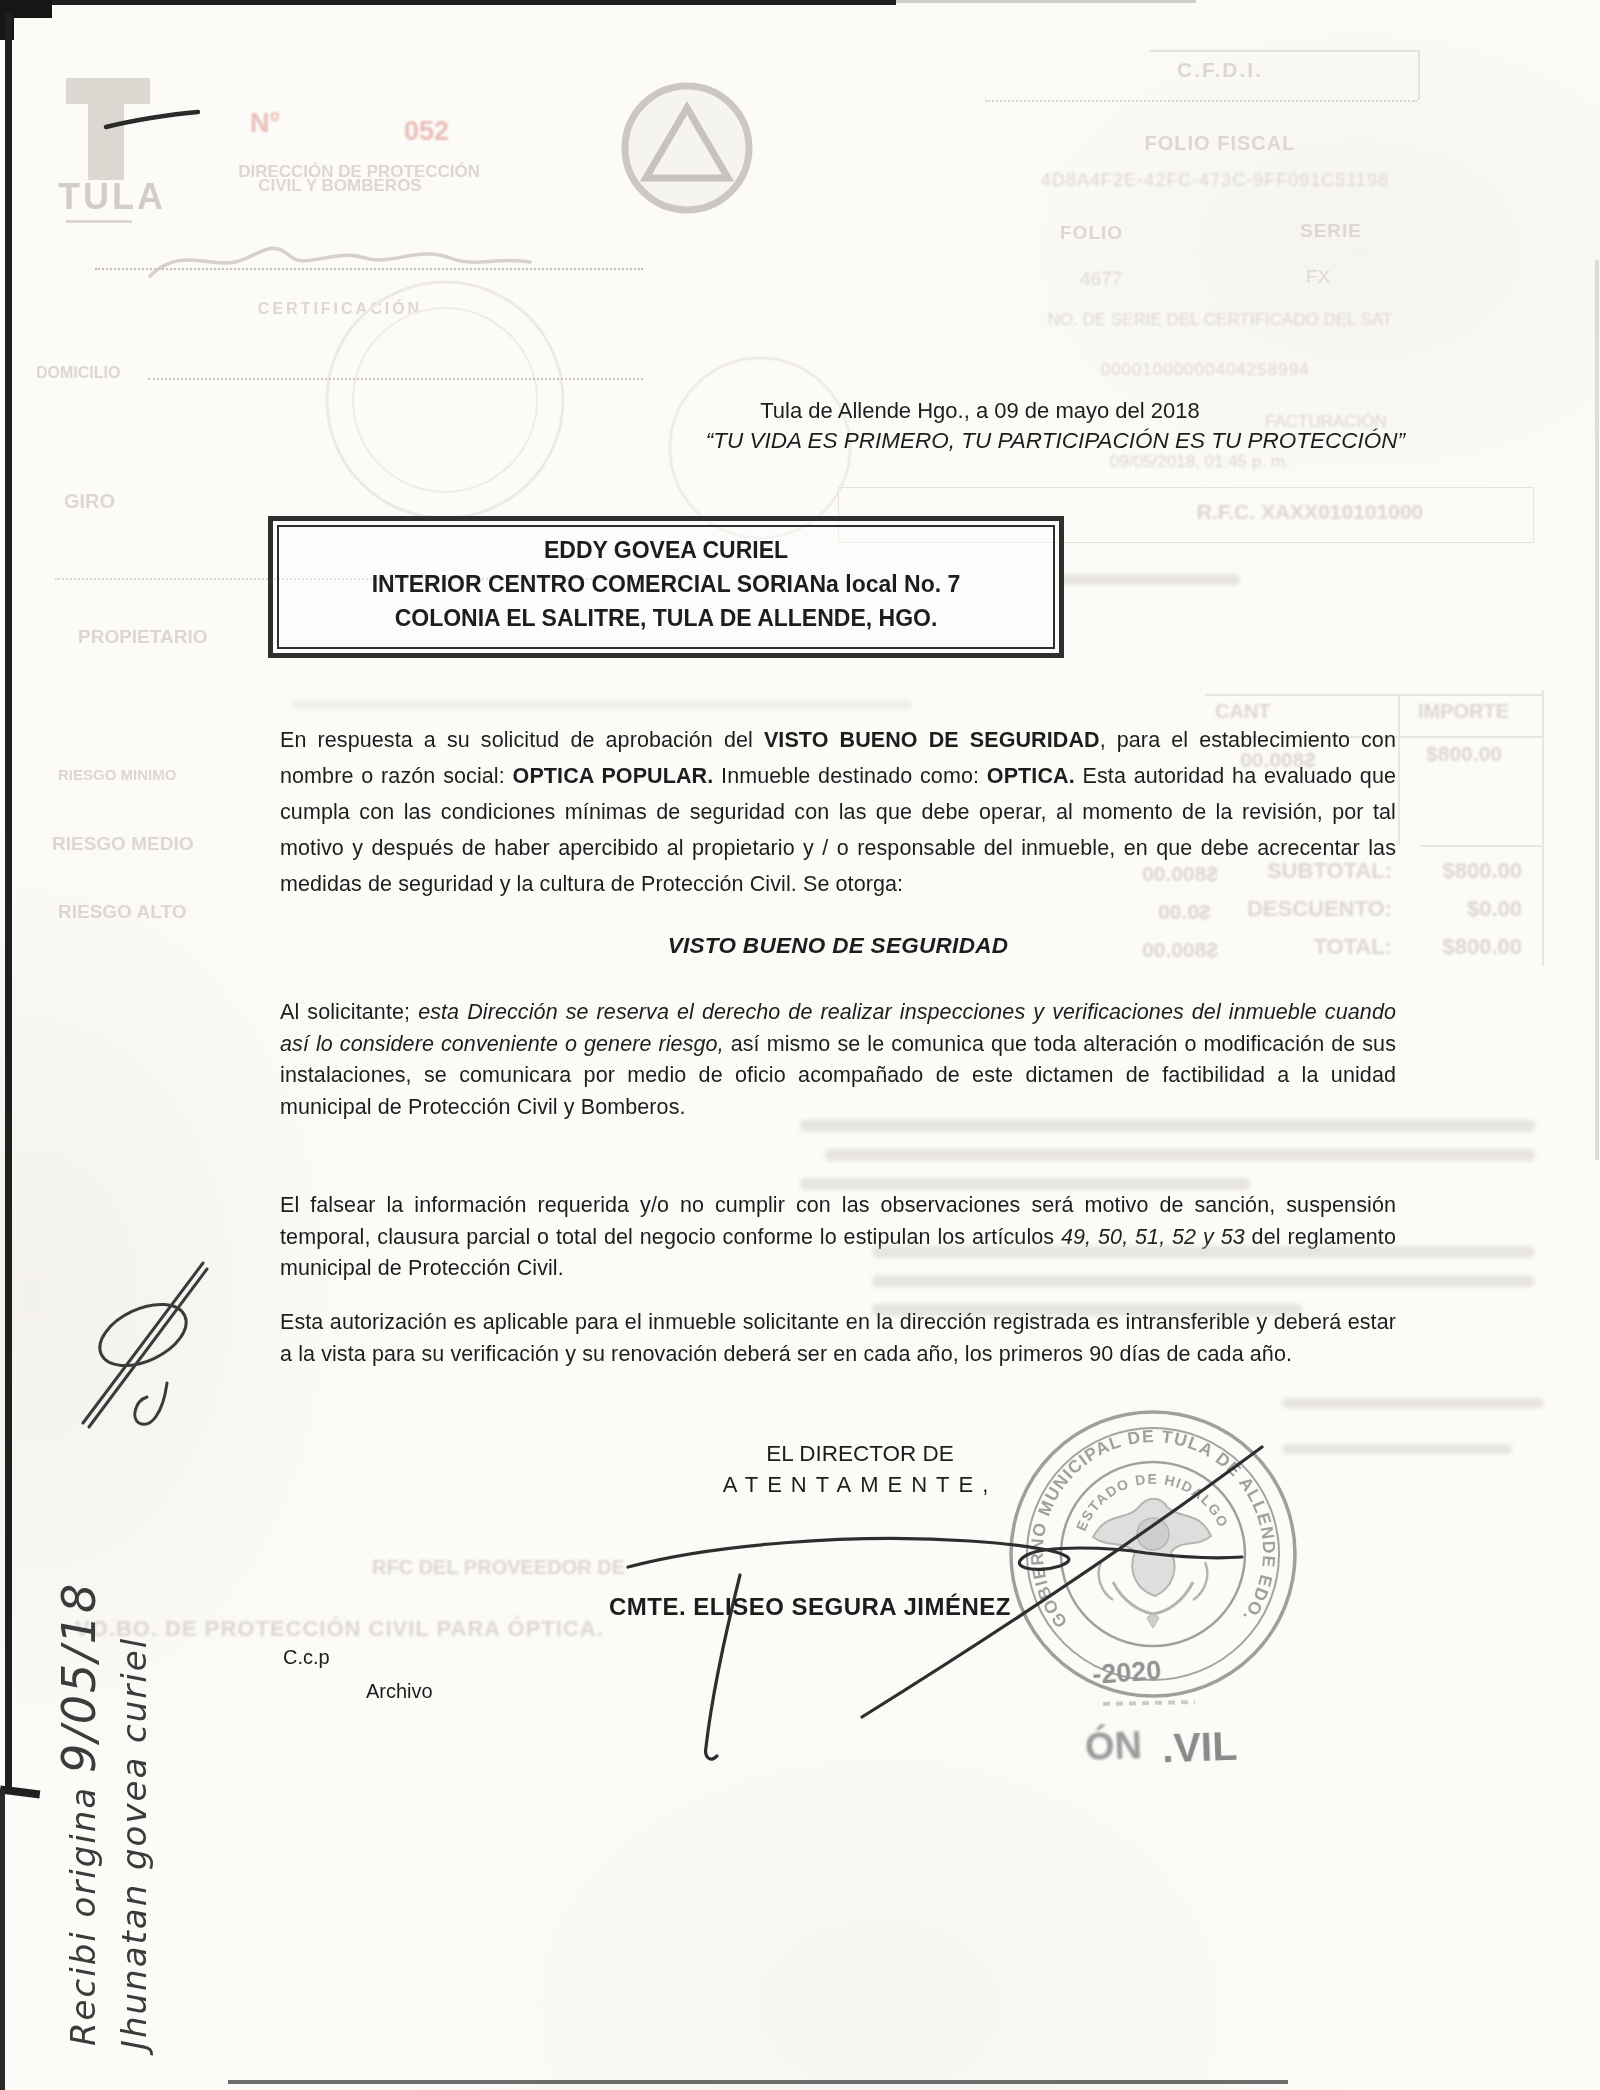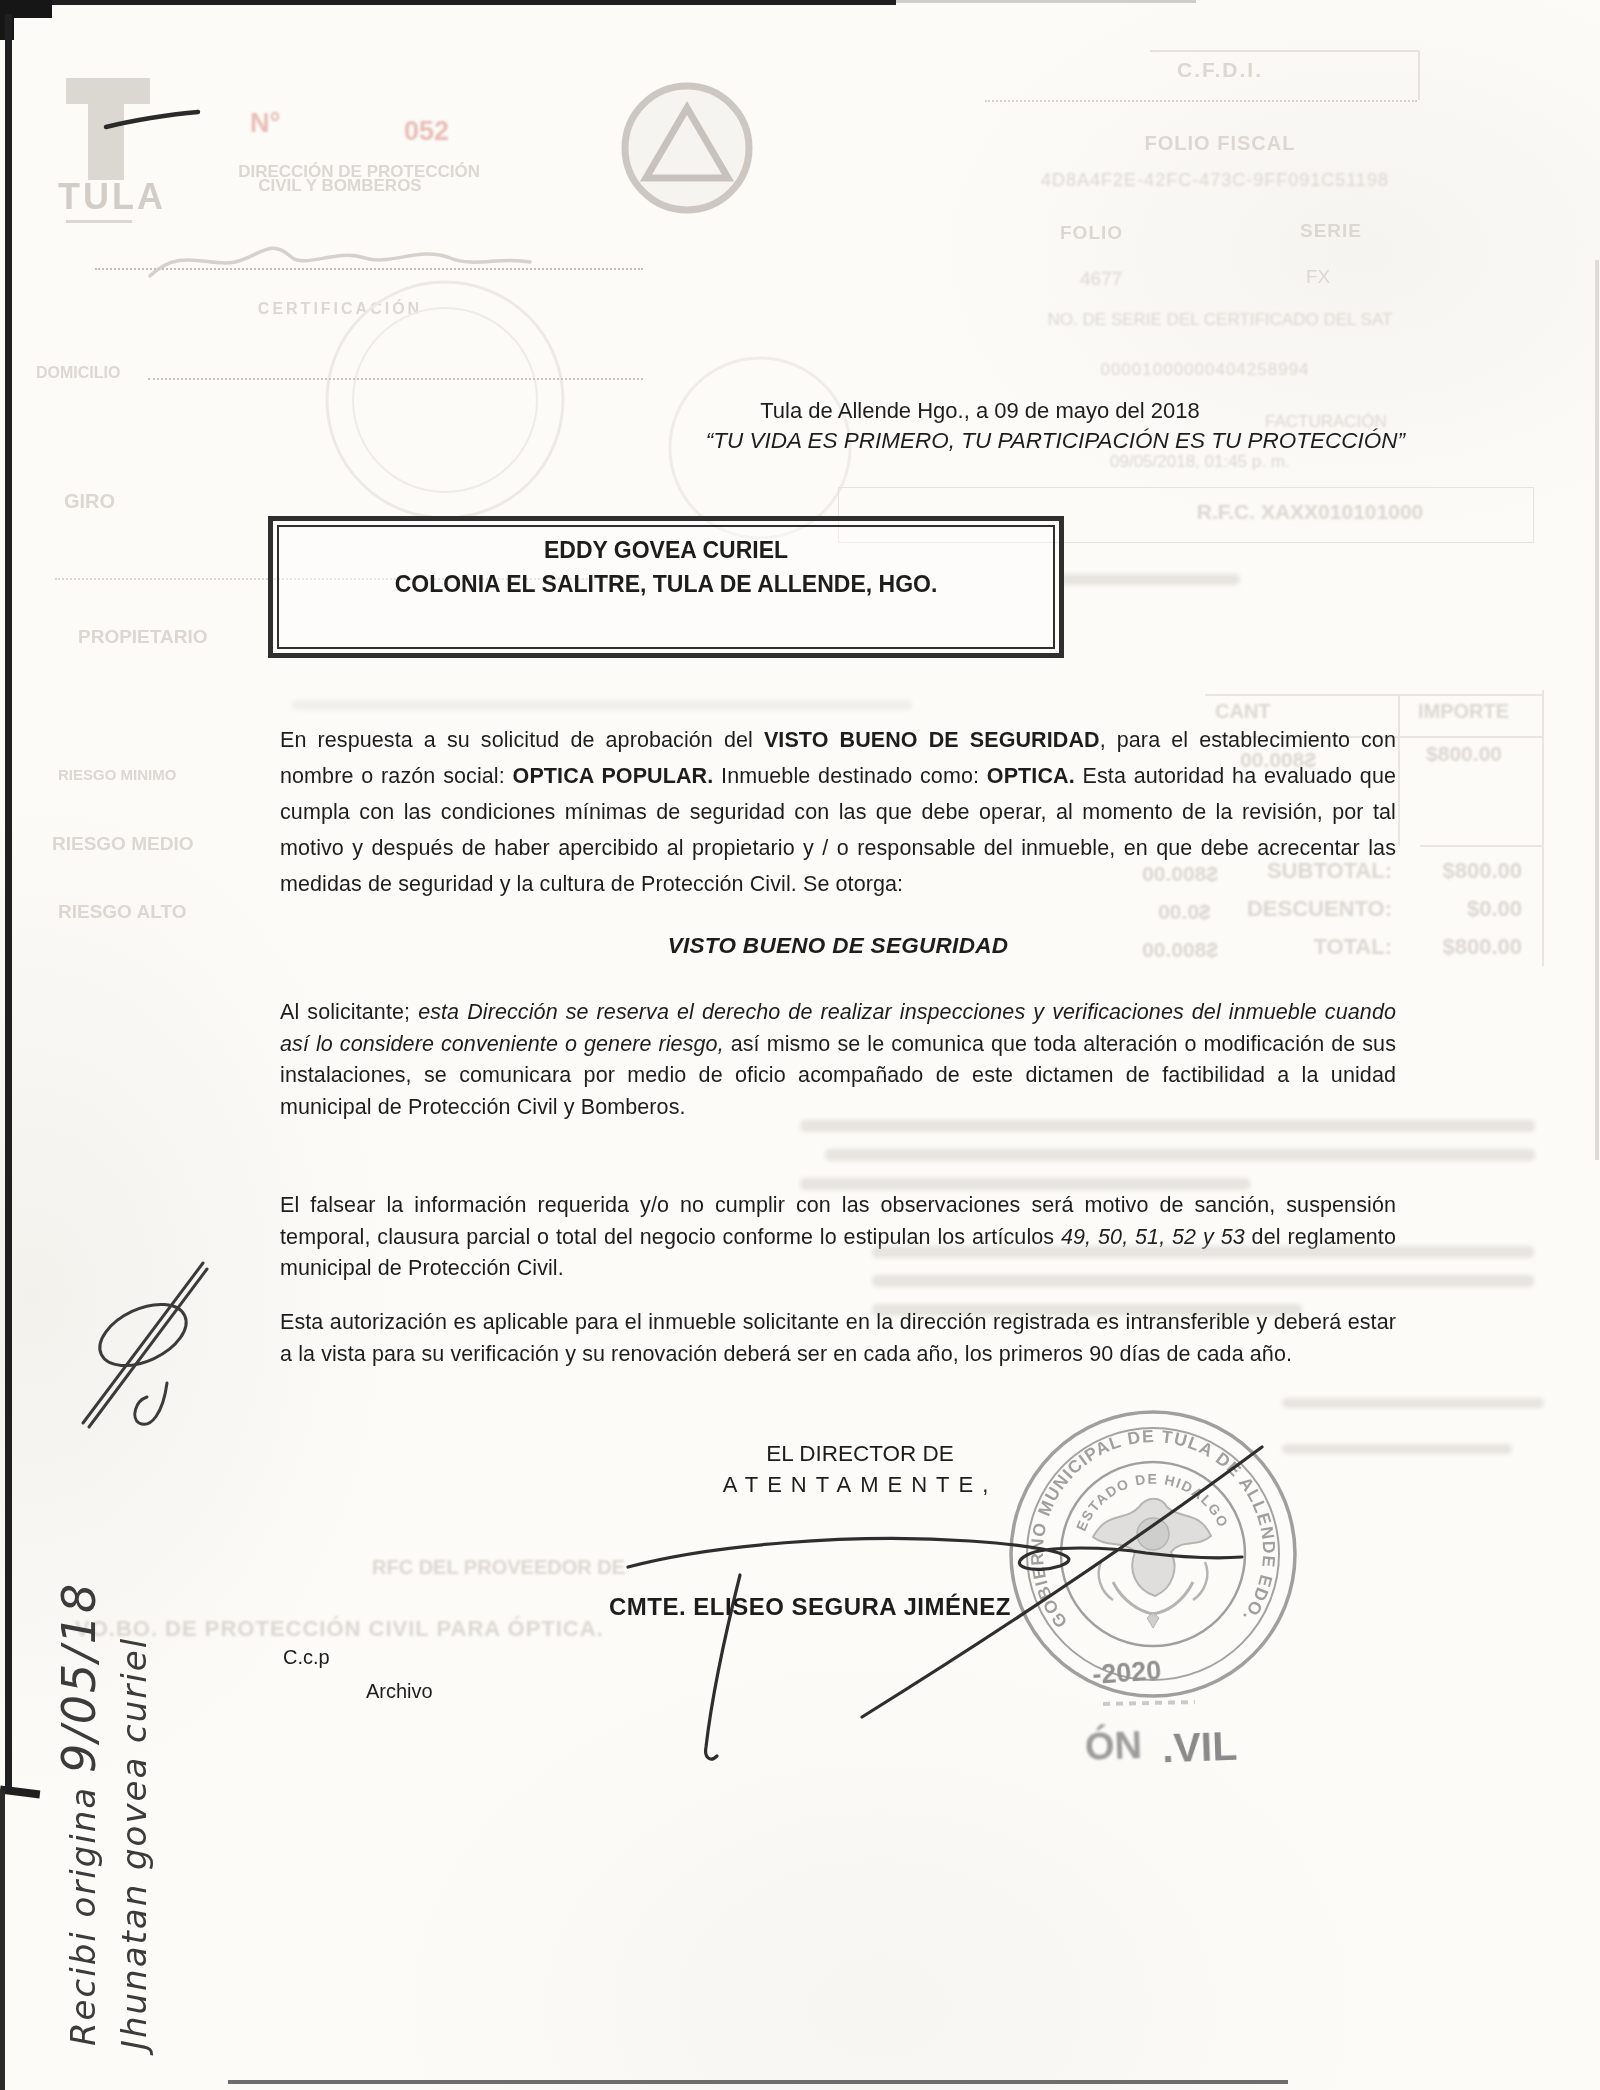--- a/index.html
+++ b/index.html
@@ -123,20 +123,21 @@
   <div class="abs ghost ghostb" style="left:1412px;top:934px;width:110px;text-align:right;font-size:22px;filter:blur(.9px);">$800.00</div>
   <div class="abs ghost ghostb mirror" style="left:1142px;top:938px;font-size:21px;filter:blur(1.2px);">$800.00</div>
 
   <div class="abs ink" style="left:690px;top:398px;width:580px;text-align:center;font-size:22px;">Tula de Allende Hgo.,  a  09 de mayo del 2018</div>
   <div class="abs ink" style="left:505px;top:428px;width:900px;text-align:right;font-size:22.5px;font-style:italic;">“TU VIDA ES PRIMERO, TU PARTICIPACIÓN ES TU PROTECCIÓN”</div>
 
   <div class="abs" style="left:268px;top:516px;width:786px;height:132px;border:5px solid #2f2f2f;background:rgba(255,255,255,.35);">
     <div class="abs" style="left:4px;top:4px;right:4px;bottom:4px;border:2px solid #2f2f2f;"></div>
     <div class="abs" style="left:0;top:12px;width:100%;text-align:center;font-weight:700;font-size:23px;line-height:34px;">
       <div>EDDY GOVEA CURIEL</div>
+      <div>INTERIOR CENTRO COMERCIAL SORIANa local No. 7</div>
       <div>COLONIA EL SALITRE, TULA DE ALLENDE, HGO.</div>
     </div>
   </div>
 
   <div class="gbar" style="left:292px;top:700px;width:620px;height:10px;opacity:.55;"></div>
 
   <div class="para lh36" style="top:722px;">
     <span>En respuesta a su solicitud de aprobación del  </span><span style="font-weight:700">VISTO BUENO  DE SEGURIDAD</span><span>, para el establecimiento con nombre o razón social: </span><span style="font-weight:700">OPTICA POPULAR.</span><span> Inmueble destinado como: </span><span style="font-weight:700">OPTICA.</span><span> Esta autoridad ha evaluado que cumpla con las condiciones mínimas de seguridad con las que debe operar, al momento de la revisión, por tal motivo y después de haber apercibido al propietario y / o responsable del inmueble, en que debe acrecentar las medidas de seguridad y la cultura de Protección Civil. Se otorga:</span>
   </div>
 

